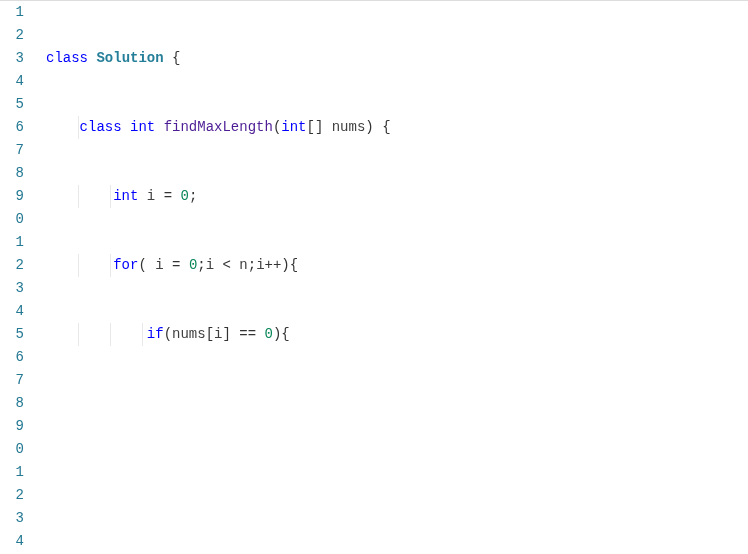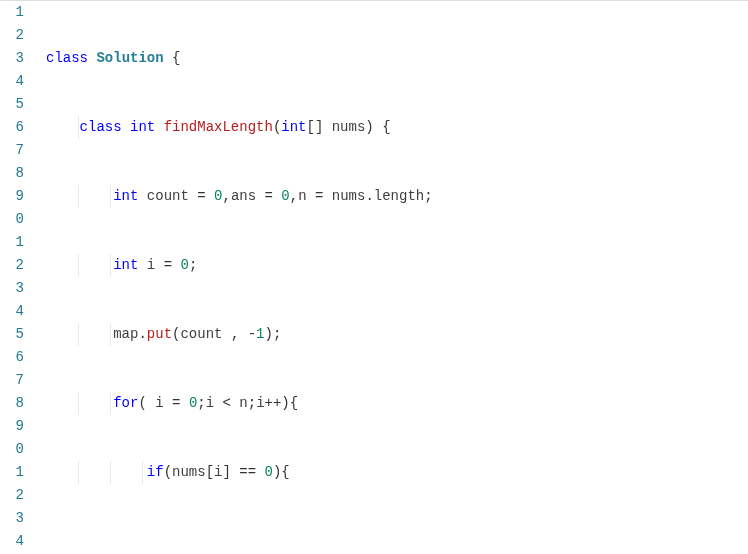--- a/index.html
+++ b/index.html
@@ -36,21 +36,21 @@
   padding-left: 14px;
 }
 .guide {
   position: absolute;
   top: 0;
   bottom: 0;
   border-left: 1px solid #e8e8e8;
 }
 .kw { color: #0000ff; text-align: right; }
 .type { color: #267f99; font-weight: bold; }
-.fn { color: #b91c1c; }
+.fn { color: #4c1d95; }
 .num { color: #098658; }
 .var { color: #404040; }
 </style>
 </head>
 <body>
 
 <div class="editor">
   <div class="gutter">
     <div class="ln">1</div>
     <div class="ln">2</div>
@@ -74,23 +74,21 @@
     <div class="ln">0</div>
     <div class="ln">1</div>
     <div class="ln">2</div>
     <div class="ln">3</div>
     <div class="ln">4</div>
   </div>
 
   <div class="code">
     <div class="ln-row"><span class="kw">class</span> <span class="type">Solution</span> <span>{</span></div>
     <div class="ln-row">    <span class="kw">class</span> <span class="kw">int</span> <span class="fn">findMaxLength</span>(<span class="kw">int</span>[] <span class="var">nums</span>) {<span class="guide" style="left: 46px;"></span></div>
-    <div class="ln-row">        <span class="kw">int</span> <span class="var">count</span> = <span class="num">0</span>,<span class="var">ans</span> = <span class="num">0</span>,<span class="var">n</span> = <span class="var">nums</span>.<span class="var">length</span>;<span class="guide" style="left: 46px;"></span><span class="guide" style="left: 78px;"></span></div>
     <div class="ln-row">        <span class="kw">int</span> <span class="var">i</span> = <span class="num">0</span>;<span class="guide" style="left: 46px;"></span><span class="guide" style="left: 78px;"></span></div>
-    <div class="ln-row">        <span class="var">map</span>.<span class="fn">put</span>(<span class="var">count</span> , -<span class="num">1</span>);<span class="guide" style="left: 46px;"></span><span class="guide" style="left: 78px;"></span></div>
     <div class="ln-row">        <span class="kw">for</span>( <span class="var">i</span> = <span class="num">0</span>;<span class="var">i</span> &lt; <span class="var">n</span>;<span class="var">i</span>++){<span class="guide" style="left: 46px;"></span><span class="guide" style="left: 78px;"></span></div>
     <div class="ln-row">            <span class="kw">if</span>(<span class="var">nums</span>[<span class="var">i</span>] == <span class="num">0</span>){<span class="guide" style="left: 46px;"></span><span class="guide" style="left: 78px;"></span><span class="guide" style="left: 110px;"></span></div>
     
     
     
     
     
     
     
     

